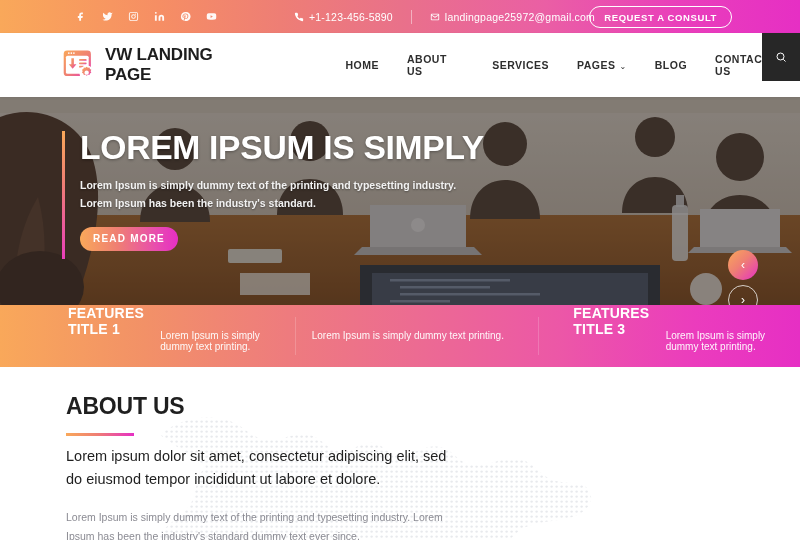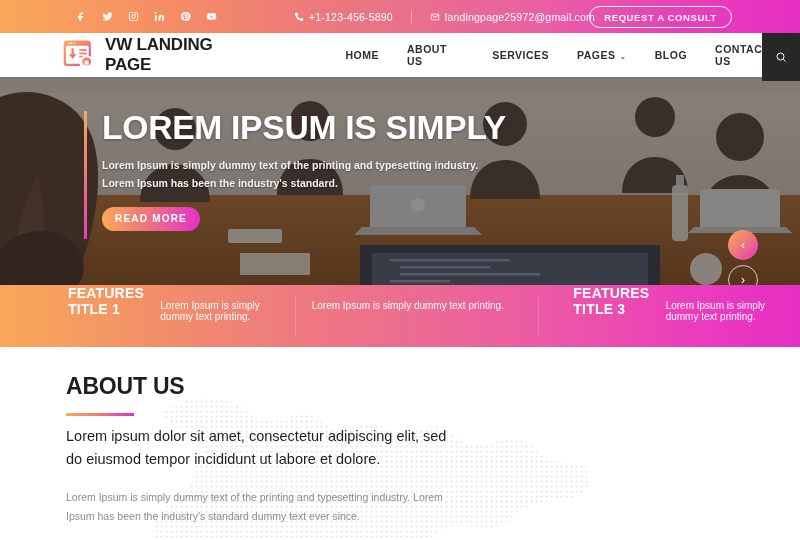--- a/index.html
+++ b/index.html
@@ -32,21 +32,21 @@
   .consult-btn {
     position:absolute; right:68px; top:50%; transform:translateY(-50%);
     border:1px solid #fff; border-radius:13px; color:#fff;
     font-size:9.5px; font-weight:bold; letter-spacing:.6px;
     padding:5px 14px 4px; background:transparent; white-space:nowrap;
     font-family:"Liberation Sans", sans-serif;
   }
 
   
   .header {
-    height:44px; width:100%; background:#fff; display:flex; align-items:center;
+    height:64px; width:100%; background:#fff; display:flex; align-items:center;
     position:relative; box-shadow:0 1px 3px rgba(0,0,0,.07); z-index:5;gap:28px;
   }
   .brand { display:flex; align-items:center; margin-left:62px; gap:9px; }
   .logo-mark { width:34px; height:34px; flex:none; }
   .brand-name {
     font-size:17px; font-weight:bold; color:#1d1d1d; letter-spacing:-0.2px;
     font-family:"Liberation Sans", sans-serif; transform:scaleX(1.0);
   }
   .nav { display:flex; align-items:center; margin-left:42px; height:100%; }
   .nav a {
@@ -58,21 +58,21 @@
   .search-btn {
     position:absolute; right:0; top:0; width:38px; height:48px; background:#272727;
     display:flex; align-items:center; justify-content:center;
   }
   .search-btn svg { width:12px; height:12px; stroke:#fff; fill:none; stroke-width:2; }
 
   
   .hero { position:relative; width:100%; height:208px; overflow:hidden; background:#2c2724; }
   .hero-img { position:absolute; inset:0; }
   .hero-tint { position:absolute; inset:0; background:rgba(40,32,28,.46); }
-  .hero-inner { position:absolute; left:84px; top:34px; padding-left:18px; }
+  .hero-inner { position:absolute; left:62px; top:34px; padding-left:18px; }
   .hero-bar {
     position:absolute; left:0; top:0; width:3px; height:128px;
     background:linear-gradient(180deg,#f9a85a 0%,#ef7f73 40%,#e93fbb 100%);
   }
   .hero h1 {
     color:#fff; font-size:33px; line-height:1; letter-spacing:-0.3px;
     font-weight:bold; font-family:"Liberation Sans", sans-serif;
     text-shadow:0 1px 3px rgba(0,0,0,.35); white-space:nowrap;
     transform:scaleX(1.02); transform-origin:left center;
   }
@@ -112,21 +112,21 @@
   .feat:nth-child(3) { padding-left:35px; }
   .feat + .feat:before {
     content:""; position:absolute; left:0; top:12px; bottom:12px; width:1px;
     background:rgba(255,255,255,.18);
   }
   .feat h3 {
     color:#fff; font-size:14px; font-weight:bold; letter-spacing:.2px;
     font-family:"Liberation Sans", sans-serif;
   }
   .feat p {
-    color:#fff; font-size:10px; margin-top:15px; opacity:.95;
+    color:#fff; font-size:10px; margin-top:25px; opacity:.95;
     font-family:"Liberation Sans", sans-serif;
   }
 
   
   .about { position:relative; width:100%; height:237px; background:#fff; overflow:hidden; }
   .map-bg { position:absolute; left:120px; top:8px; width:560px; height:210px; opacity:.55; }
   .about-inner { position:relative; padding:26px 0 0 66px; width:470px; z-index:2; }
   .about h2 {
     font-size:23px; font-weight:bold; color:#1f1f1f; letter-spacing:-0.2px;
     font-family:"Liberation Sans", sans-serif;

